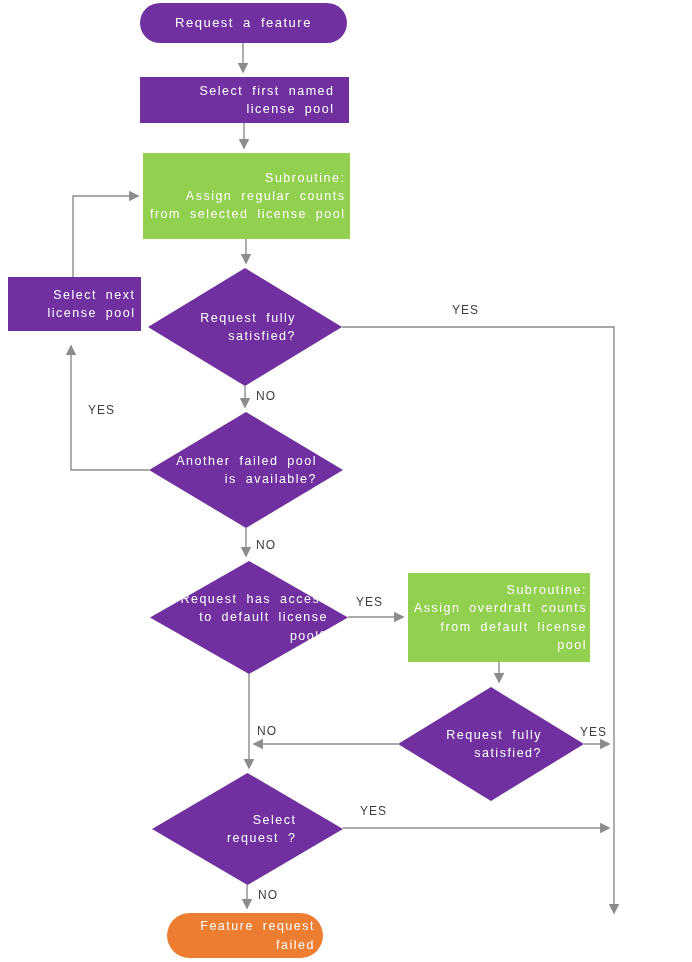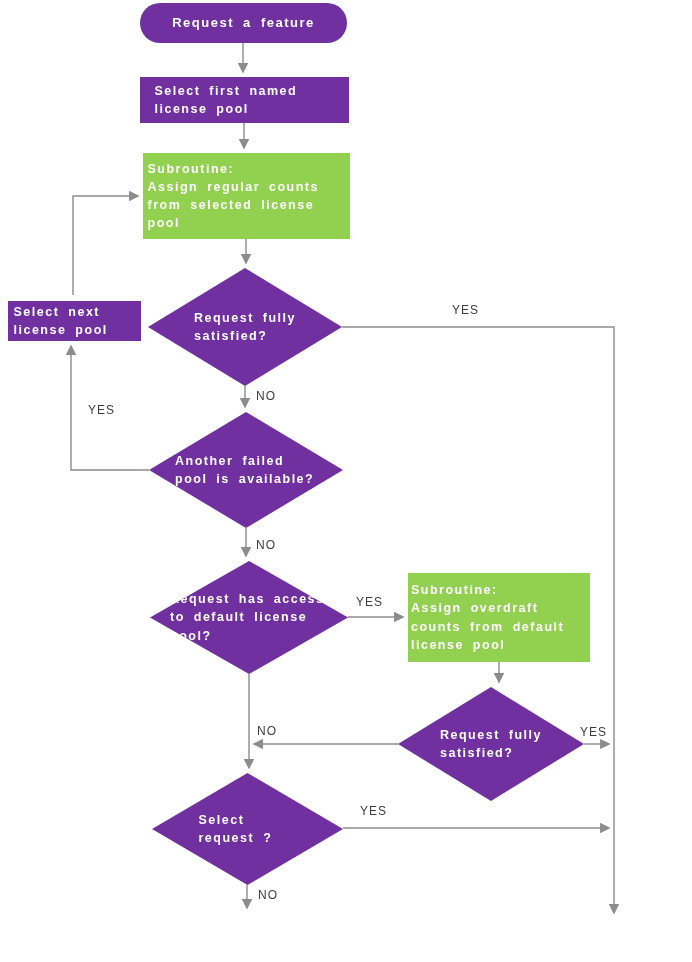--- a/index.html
+++ b/index.html
@@ -10,21 +10,21 @@
   .canvas{
     position:relative; width:692px; height:962px; overflow:hidden;
     background:var(--background);
     font-family:"Liberation Sans", sans-serif;
   }
   .edges{position:absolute; left:0; top:0; width:692px; height:962px; pointer-events:none;}
   .edge{stroke:var(--line); stroke-width:1.4; fill:none;}
   .arrfill{fill:var(--line);}
   .node{
     position:absolute; display:flex; align-items:center; justify-content:center;
-    text-align:left; color:#fff; font-weight:bold; box-sizing:border-box;
+    text-align:right; color:#fff; font-weight:normal; box-sizing:border-box;
   }
   .stadium{border-radius:999px;}
   .diamond{clip-path:polygon(50% 0,100% 50%,50% 100%,0 50%);}
   .purple{background:var(--purple);}
   .green{background:var(--green);}
   .orange{background:var(--orange);}
   .yellow{background:var(--yellow);}
   .node-label{
     white-space:pre-line; font-size:12.5px; line-height:1.45;
     letter-spacing:1.5px; word-spacing:4px;
@@ -73,21 +73,21 @@
 
   <div class="node green" style="left:143px;top:153px;width:207px;height:86px;">
     <span class="node-label" style="max-width:198px;">Subroutine:
 Assign regular counts from selected license pool</span>
   </div>
 
   <div class="node diamond purple" style="left:148px;top:268px;width:194px;height:118px;">
     <span class="node-label" style="max-width:102px;">Request fully satisfied?</span>
   </div>
 
-  <div class="node purple" style="left:8px;top:301px;width:133px;height:40px;">
+  <div class="node purple" style="left:8px;top:277px;width:133px;height:54px;">
     <span class="node-label" style="max-width:122px;">Select next license pool</span>
   </div>
 
   <div class="node diamond purple" style="left:149px;top:412px;width:194px;height:116px;">
     <span class="node-label" style="max-width:142px;">Another failed pool is available?</span>
   </div>
 
   <div class="node diamond purple" style="left:150px;top:561px;width:198px;height:113px;">
     <span class="node-label" style="max-width:158px;">Request has access to default license pool?</span>
   </div>
@@ -98,20 +98,23 @@
   </div>
 
   <div class="node diamond purple" style="left:398px;top:687px;width:186px;height:114px;">
     <span class="node-label" style="max-width:102px;">Request fully satisfied?</span>
   </div>
 
   <div class="node diamond purple" style="left:152px;top:773px;width:191px;height:112px;">
     <span class="node-label" style="max-width:98px;">Select request ?</span>
   </div>
 
+  <div class="node stadium orange" style="left:167px;top:913px;width:156px;height:45px;">
+    <span class="node-label" style="max-width:140px;">Feature request failed</span>
+  </div>
 
 
   <span class="edge-label" style="left:452px;top:303px;">YES</span>
   <span class="edge-label" style="left:256px;top:389px;">NO</span>
   <span class="edge-label" style="left:88px;top:403px;">YES</span>
   <span class="edge-label" style="left:256px;top:538px;">NO</span>
   <span class="edge-label" style="left:356px;top:595px;">YES</span>
   <span class="edge-label" style="left:580px;top:725px;">YES</span>
   <span class="edge-label" style="left:257px;top:724px;">NO</span>
   <span class="edge-label" style="left:360px;top:804px;">YES</span>

